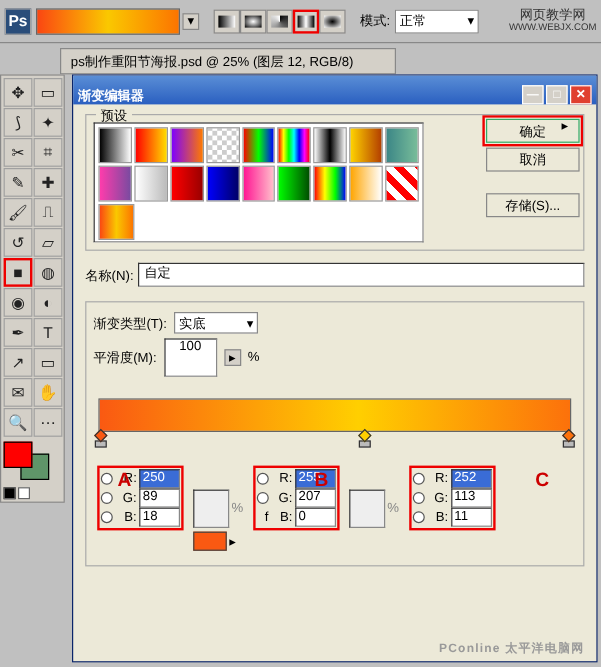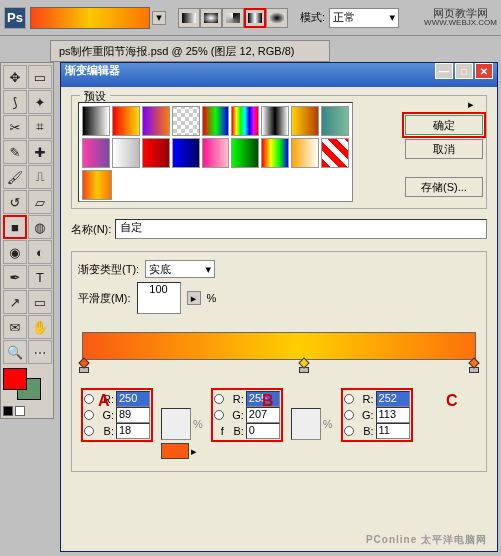--- a/index.html
+++ b/index.html
@@ -23,36 +23,36 @@
 .left-tools { position: absolute; left: 0; top: 62px; width: 54px; background: #d4d0c8; border: 1px solid #888; padding: 2px; }
 .tool-grid { display: grid; grid-template-columns: 24px 24px; gap: 1px; }
 .tool { width: 24px; height: 24px; border: 1px solid #a0a0a0; background: #d4d0c8; display:flex; align-items:center; justify-content:center; font-size:13px; color:#222;}
 .tool.hl { border: 2px solid #e00; }
 .color-fg { margin-top:4px; width:24px; height:22px; background:#ff0000; border:1px solid #000; position:relative; z-index:2;}
 .color-bg { width:24px; height:22px; background:#5f9569; border:1px solid #000; margin-top:-12px; margin-left:14px; }
 .mini-swap { display:flex; gap:2px; margin-top:6px;}
 .mini-sq { width:10px; height:10px; border:1px solid #666;}
 
 .dialog { position: absolute; left: 60px; top: 62px; width: 438px; height: 490px; background: #ece9d8; border: 1px solid #0a246a; }
-.titlebar { height: 24px; background: linear-gradient(#5a8ed6,#2a5fc0); color: #fff; display: flex; align-items: flex-start; padding: 0 4px; font-weight: bold; }
+.titlebar { height: 24px; background: linear-gradient(#5a8ed6,#2a5fc0); color: #fff; display: flex; align-items: flex-end; padding: 0 4px; font-weight: bold; }
 .titlebar-btns { margin-left: auto; display: flex; gap: 2px; }
 .tb-btn { width: 18px; height: 16px; background: #d4d0c8; border: 1px solid #fff; display:flex; align-items:center; justify-content:center; font-size:10px; font-weight:bold;}
 .tb-close { background: #e04030; color:#fff; }
 
 .dlg-body { padding: 8px 10px; }
 .preset-group { border: 1px solid #aaa; padding: 6px; margin-bottom: 10px; position:relative;}
 .preset-label { position:absolute; top:-7px; left:8px; background:#ece9d8; padding:0 4px;}
 .preset-scroll { width: 275px; height: 100px; border: 1px inset #888; background: #fff; padding: 2px; overflow:hidden; position:relative;}
 .preset-row { display:flex; }
 .sw { width: 30px; height: 30px; border: 1px solid #999; margin:1px;}
 .scroll-arrow { position:absolute; right:6px; width:12px; height:12px; }
 
 .side-btns { position: absolute; right: 14px; top: 36px; width: 78px; display: flex; flex-direction: column; gap: 4px; }
 .btn { height: 20px; border: 1px solid #888; background: #ece9d8; display:flex; align-items:center; justify-content:center; }
-.btn.hl-red { outline: 2px solid #e00; outline-offset: 1px; margin-top: 16px; }
+.btn.hl-red { outline: 2px solid #e00; outline-offset: 1px; }
 .btn.primary { border:1px solid #3a6; }
 
 .name-row { display:flex; align-items:center; gap:4px; margin: 6px 0 12px; }
 .name-input { flex: 1; height: 20px; border: 1px inset #888; background:#fff; padding: 0 4px; width:230px;}
 .new-btn { width: 62px; height: 20px; border:1px solid #888; background:#ece9d8; display:flex; align-items:center; justify-content:center;}
 
 .type-group { border:1px solid #aaa; padding: 8px 6px 10px; position:relative;}
 .type-row { display:flex; align-items:center; gap:6px; margin-bottom:4px;}
 .sel { height:18px; width:70px; border:1px solid #888; background:#fff; display:flex; align-items:center; padding:0 3px; justify-content:space-between;}
 .num-input { width:44px; height:32px; border:1px inset #888; background:#fff; padding:0 3px; text-align:center;}

